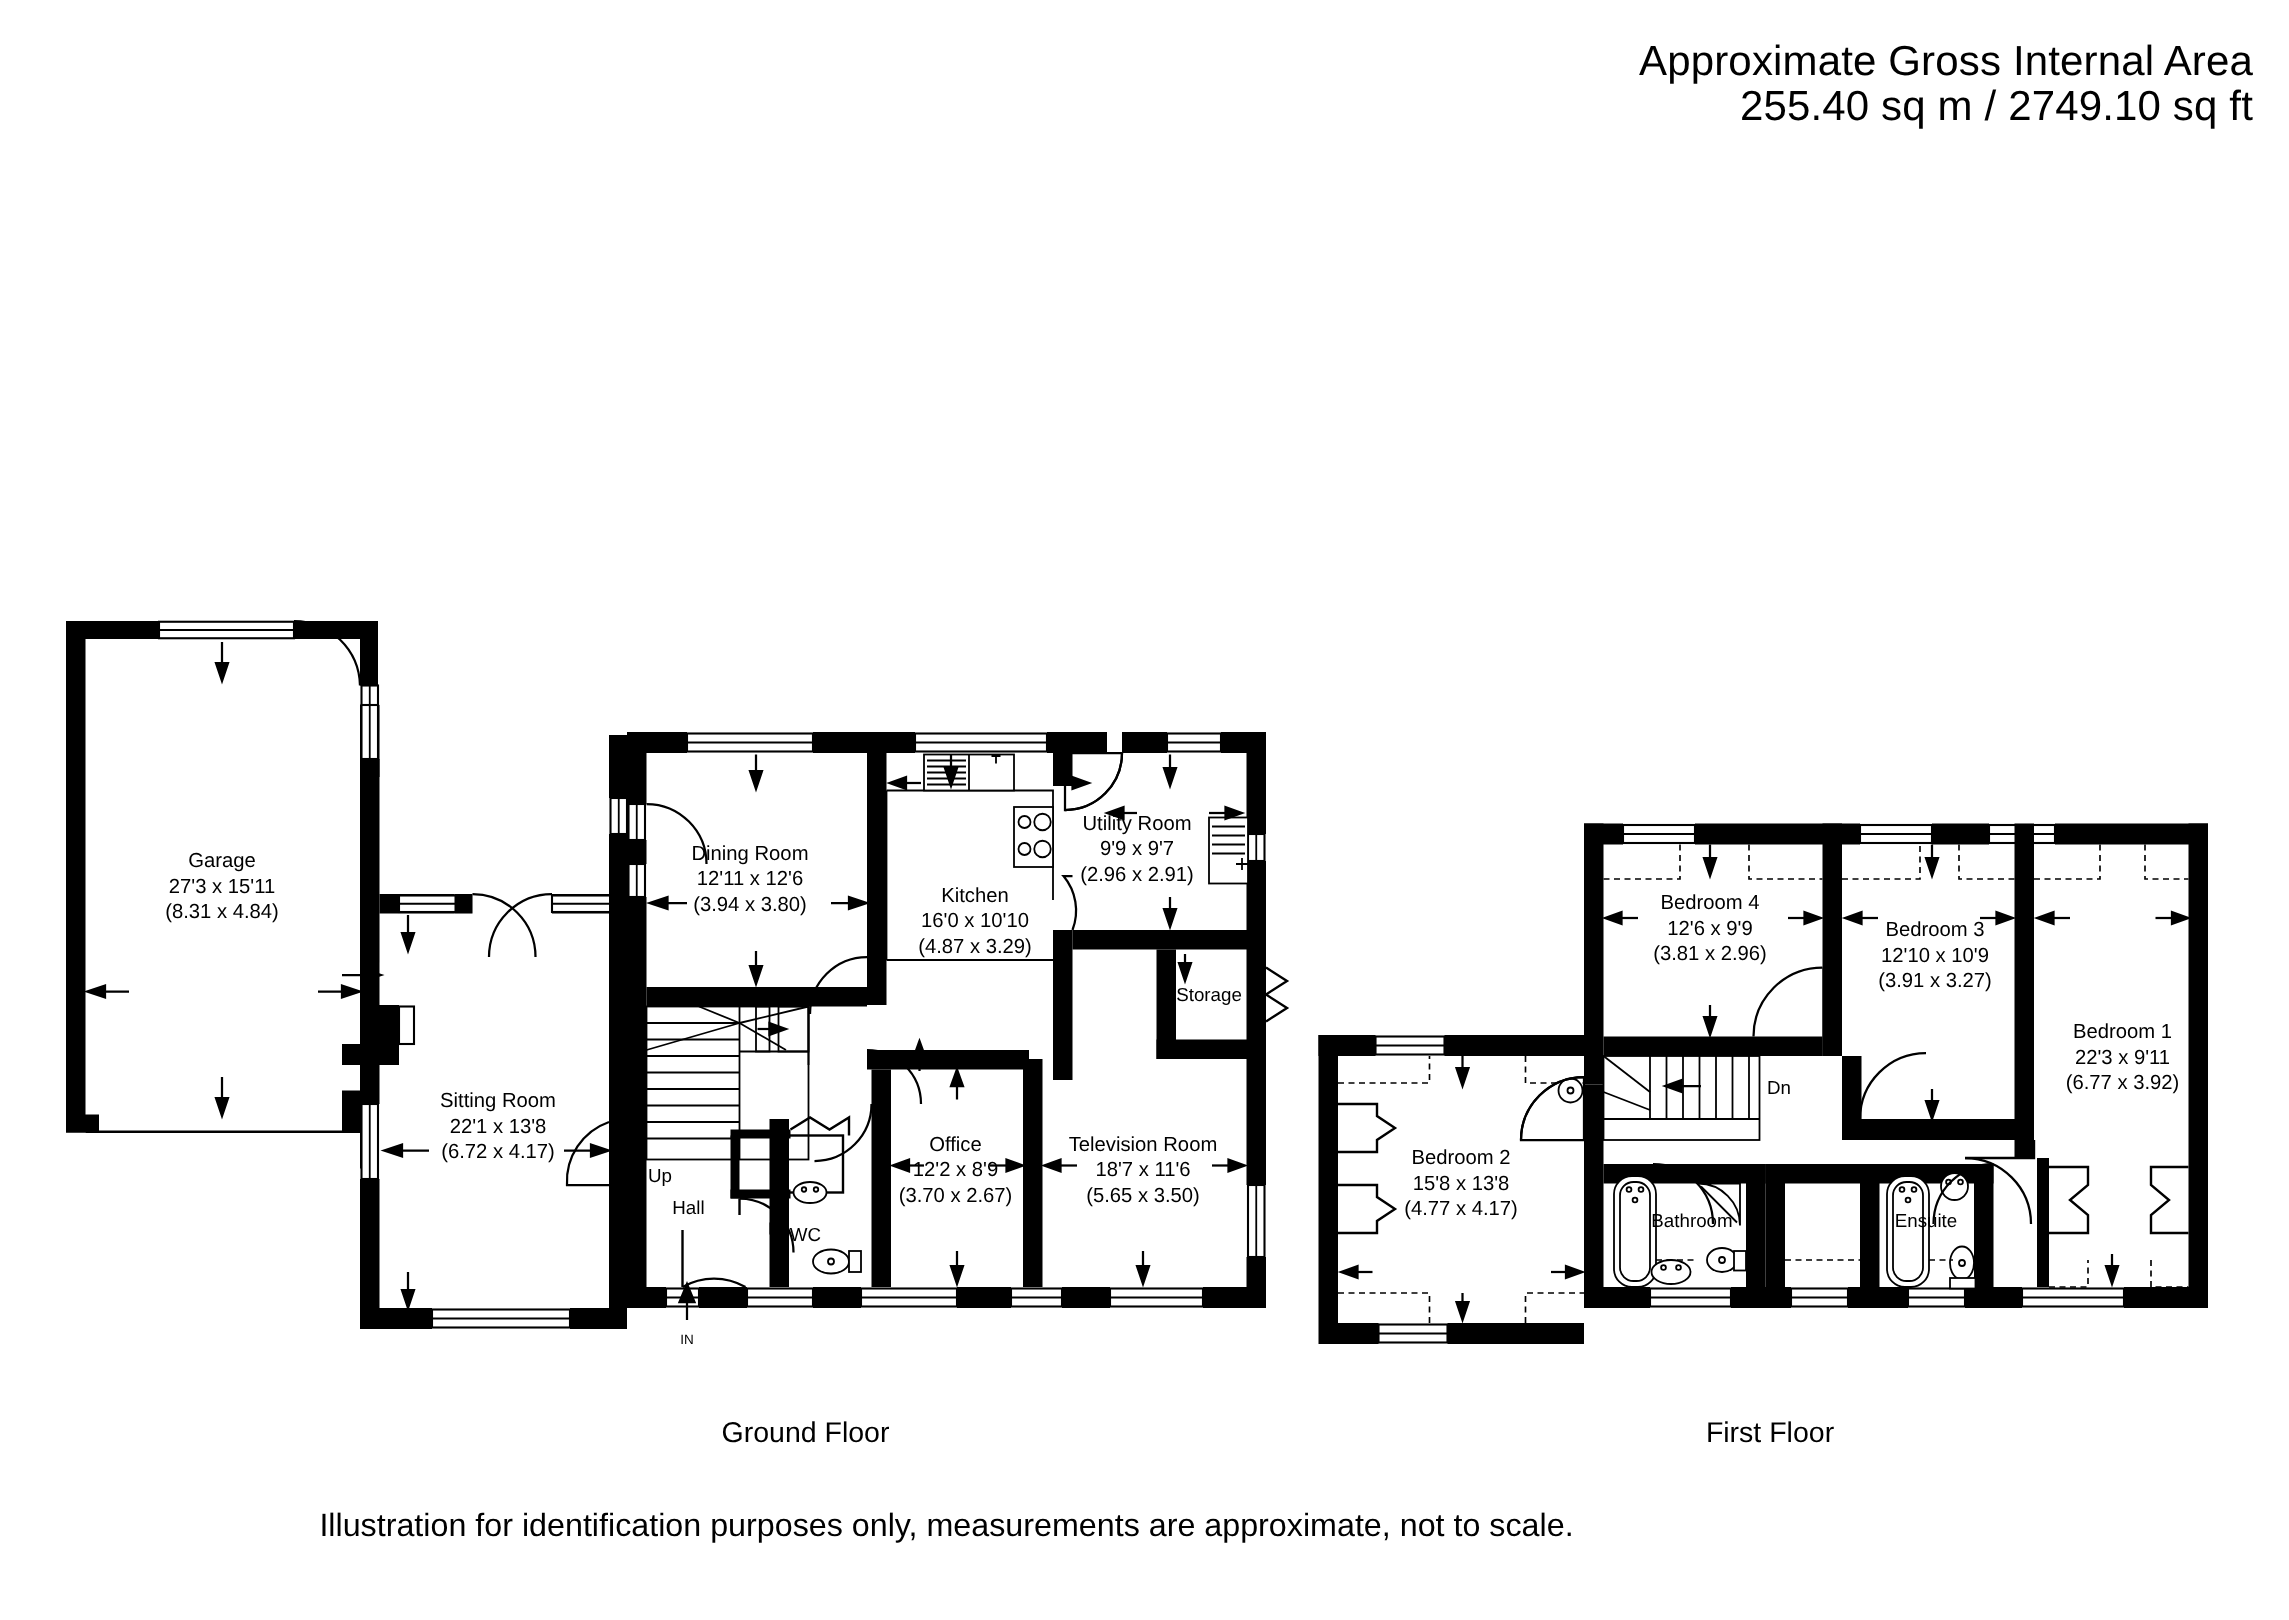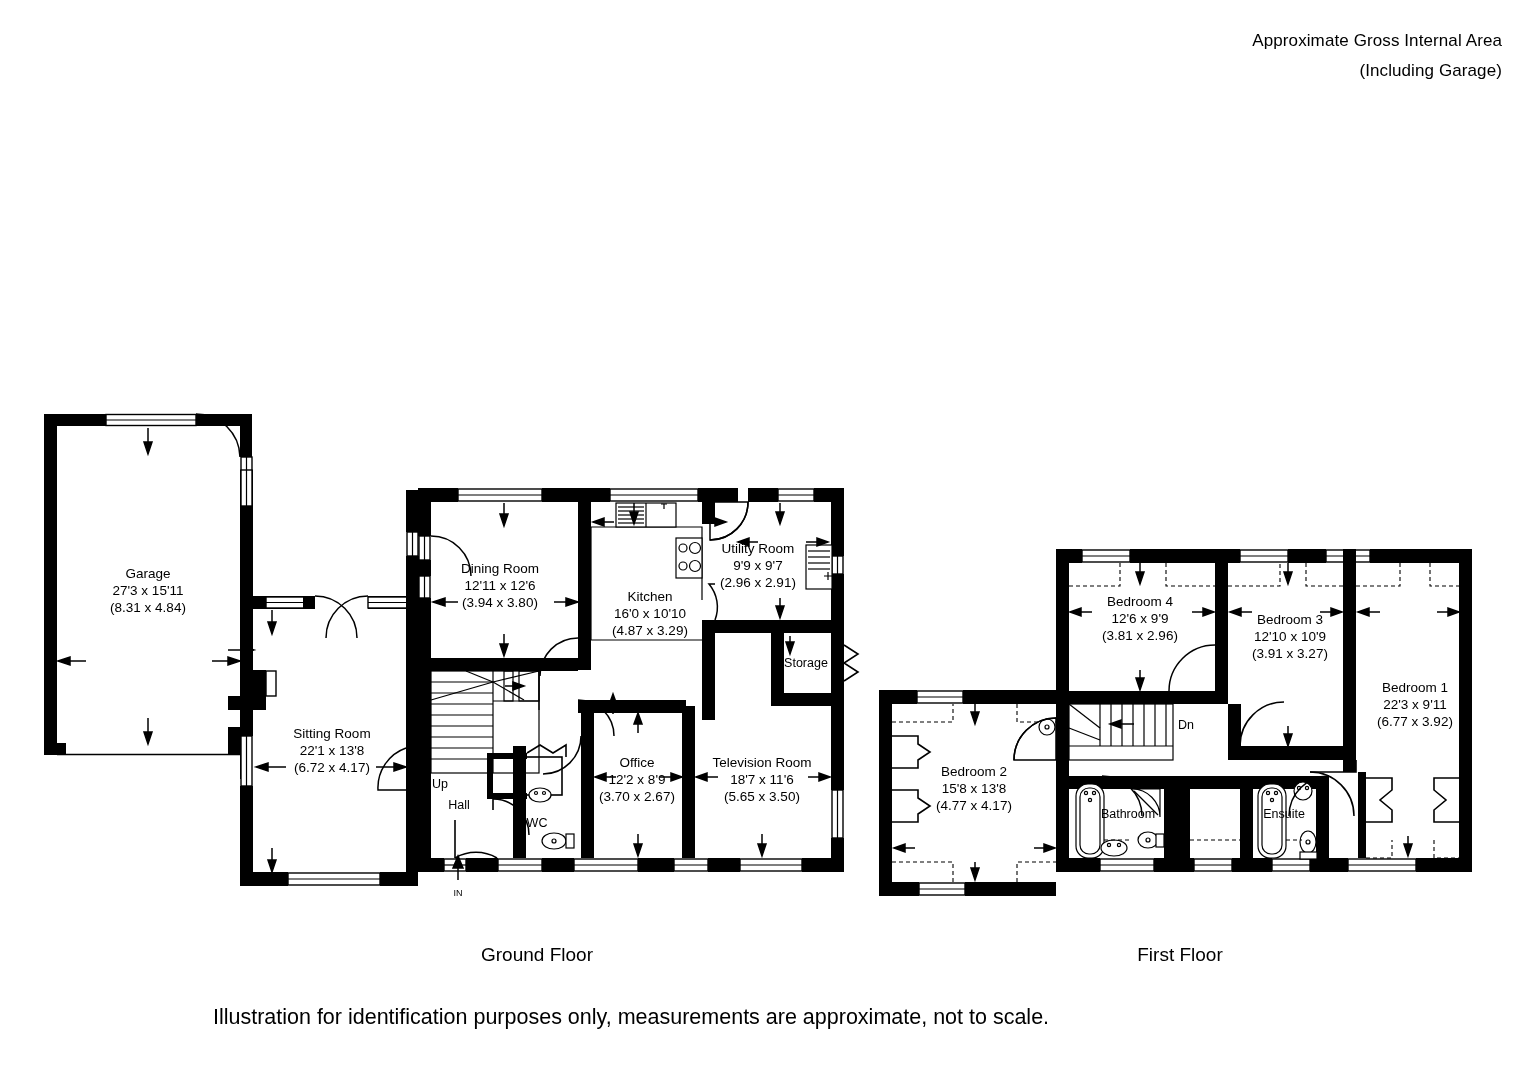--- a/index.html
+++ b/index.html
@@ -7,21 +7,21 @@
   body{
     width:1526px;height:1080px;position:relative;overflow:hidden;
     font-family:"Liberation Sans", sans-serif;
     color:#000000;
   }
   #header{
     position:absolute; top:26px; right:24px; width:760px;
     text-align:right;
   }
   #header .hline{
-    font-size:17px; line-height:30px; letter-spacing:0.1px; white-space:nowrap;
+    font-size:28px; line-height:30px; letter-spacing:0.1px; white-space:nowrap;
   }
   #plan-area{position:absolute;left:0;top:0;width:1526px;height:1080px;}
   svg{display:block;}
   .wall{fill:#000000;}
   .thin{fill:none;stroke:#000000;stroke-width:1.6;}
   .thin2{fill:none;stroke:#000000;stroke-width:1.2;}
   .fix{fill:none;stroke:#000000;stroke-width:1.2;}
   .fixf{fill:#ffffff;stroke:#000000;stroke-width:1.2;}
   .swing{fill:none;stroke:#000000;stroke-width:1.5;}
   .dash{fill:none;stroke:#000000;stroke-width:1.1;stroke-dasharray:4 3;}
@@ -37,21 +37,21 @@
   #footer{
     position:absolute; left:0; top:1005px; width:1262px; text-align:center;
     font-size:21.5px;
   }
 </style>
 </head>
 <body>
 
 <div id="header">
   <div class="hline">Approximate Gross Internal Area</div>
-  <div class="hline">(Including Garage)</div>
+  <div class="hline">255.40 sq m / 2749.10 sq ft</div>
 </div>
 
 <div id="plan-area">
 <svg width="1526" height="1080" viewBox="0 0 1526 1080">
 
   <g>
 
     <g>
 
       <rect class="wall" x="44" y="414" width="13" height="341"></rect>

